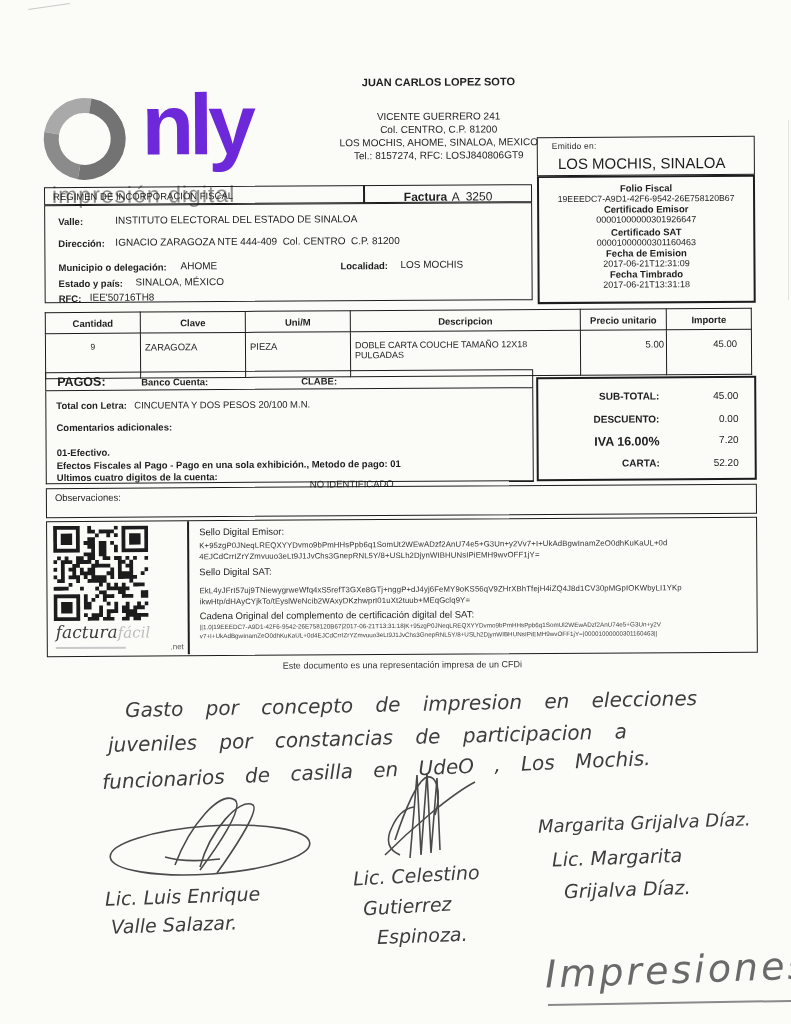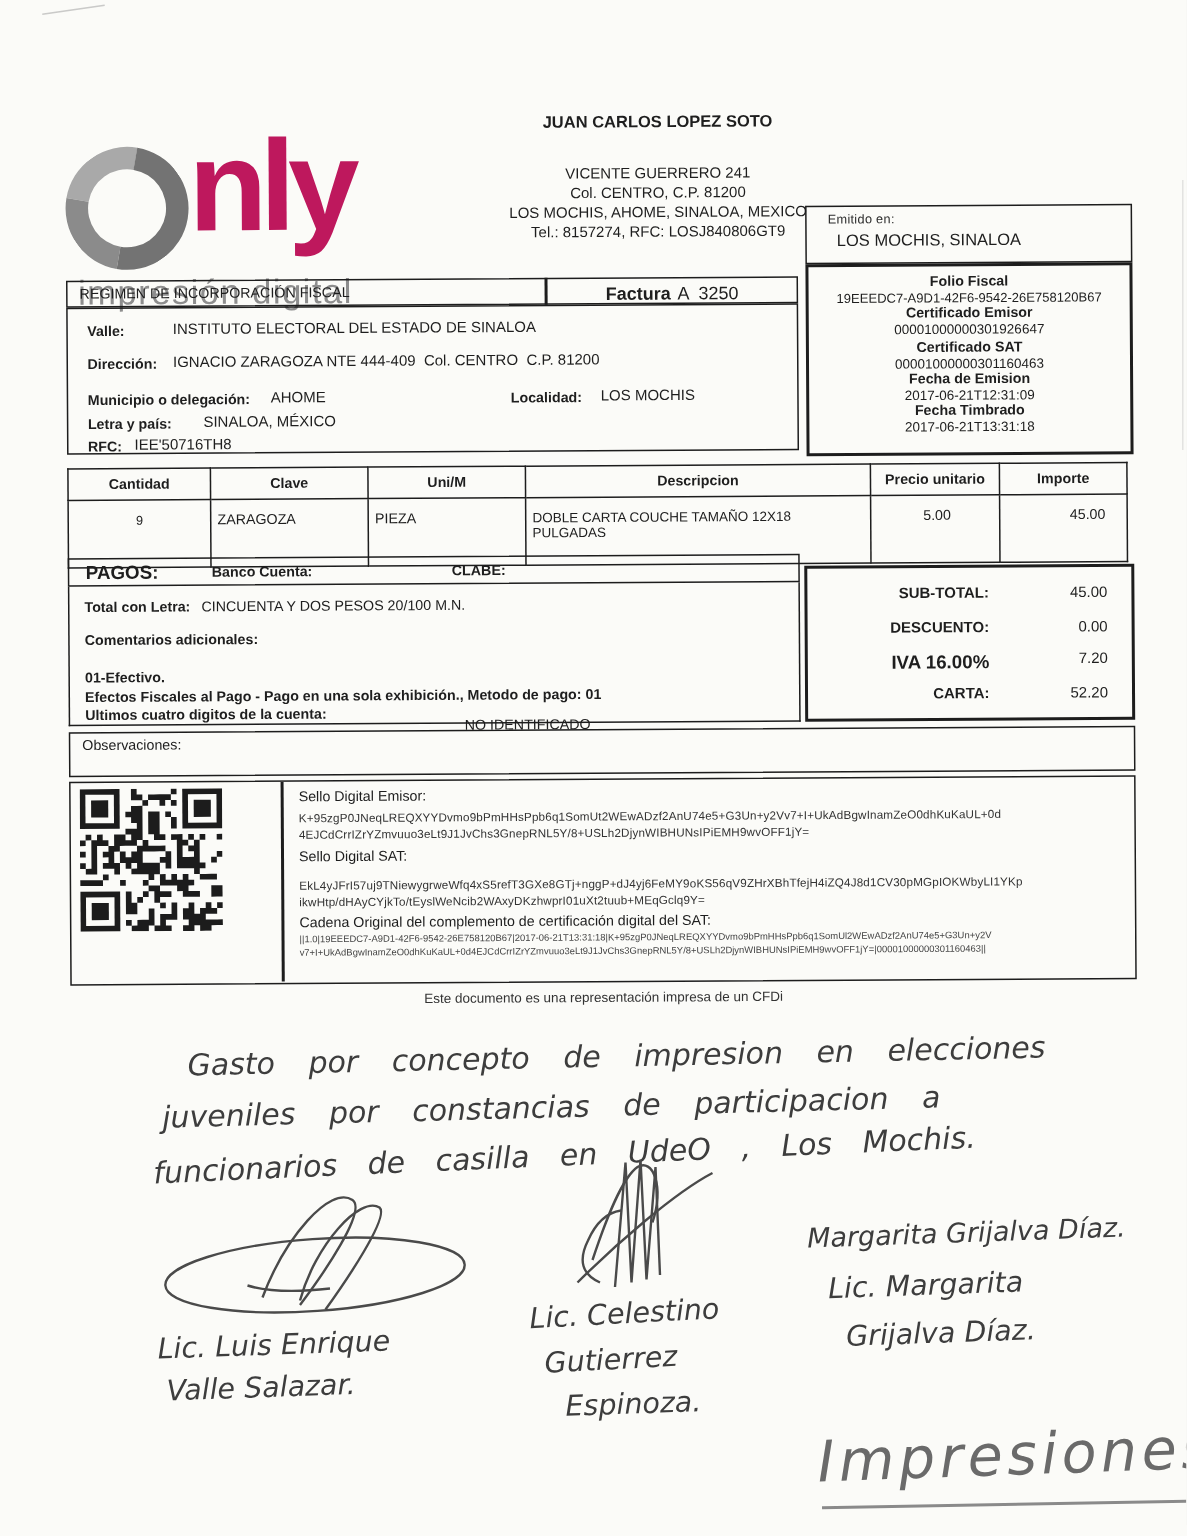--- a/index.html
+++ b/index.html
@@ -32,36 +32,36 @@
 <div class="page">
 
   <div class="artifact" style="left:28px;top:6px;width:42px;height:1px;transform:rotate(-8deg);opacity:.5;"></div>
   <div class="artifact" style="right:2px;top:120px;width:1px;height:180px;opacity:.25;"></div>
 
   <div class="doc">
 
     <div class="abs" style="left:45px;top:88px;width:220px;">
       <div style="display:flex;align-items:flex-start;">
         <div class="logo-ring" style="margin-top:8px;"></div>
-        <div style="font-size:86px;font-weight:bold;color:#be185d;line-height:70px;letter-spacing:-5px;margin-left:0;">nly</div>
+        <div style="font-size:86px;font-weight:bold;color:#6d28d9;line-height:70px;letter-spacing:-5px;margin-left:16px;">nly</div>
       </div>
       <div style="font-size:23px;color:#8e8e8e;letter-spacing:1px;margin-top:2px;margin-left:8px;">impresión digital</div>
     </div>
 
     <div class="abs c" style="left:300px;top:76px;width:280px;">
       <div class="b" style="font-size:11px;margin-bottom:22px;">JUAN CARLOS LOPEZ SOTO</div>
       <div style="font-size:10px;line-height:13px;">VICENTE GUERRERO 241</div>
       <div style="font-size:10px;line-height:13px;">Col. CENTRO, C.P. 81200</div>
       <div style="font-size:10px;line-height:13px;">LOS MOCHIS, AHOME, SINALOA, MEXICO</div>
       <div style="font-size:10px;line-height:13px;">Tel.: 8157274, RFC: LOSJ840806GT9</div>
     </div>
 
     <div class="box" style="left:538px;top:138px;width:218px;height:39px;">
       <div class="xs" style="position:absolute;left:14px;top:3px;font-size:8.5px;">Emitido en:</div>
-      <div style="position:absolute;left:6px;top:17px;font-size:11px;padding-left:14px;">LOS MOCHIS, SINALOA</div>
+      <div style="position:absolute;left:6px;top:17px;font-size:15px;padding-left:14px;">LOS MOCHIS, SINALOA</div>
     </div>
 
     <div class="box c" style="left:538px;top:177px;width:218px;height:128px;border-width:2px;font-size:9px;">
       <div class="b" style="margin-top:5px;font-size:9.5px;">Folio Fiscal</div>
       <div style="font-size:8.7px;">19EEEDC7-A9D1-42F6-9542-26E758120B67</div>
       <div class="b" style="font-size:9.5px;">Certificado Emisor</div>
       <div>00001000000301926647</div>
       <div class="b" style="font-size:9.5px;margin-top:2px;">Certificado SAT</div>
       <div>00001000000301160463</div>
       <div class="b" style="font-size:9.5px;">Fecha de Emision</div>
@@ -81,21 +81,21 @@
 
     <div class="box" style="left:45px;top:203px;width:488px;height:98px;">
       <span class="abs b sm" style="left:13px;top:10px;">Valle:</span>
       <span class="abs" style="left:70px;top:9px;font-size:10px;">INSTITUTO ELECTORAL DEL ESTADO DE SINALOA</span>
       <span class="abs b sm" style="left:13px;top:32px;">Dirección:</span>
       <span class="abs val" style="left:70px;top:31px;font-size:10px;">IGNACIO ZARAGOZA NTE 444-409  Col. CENTRO  C.P. 81200</span>
       <span class="abs b sm" style="left:13px;top:56px;">Municipio o delegación:</span>
       <span class="abs" style="left:135px;top:55px;font-size:10px;">AHOME</span>
       <span class="abs b sm" style="left:295px;top:56px;">Localidad:</span>
       <span class="abs" style="left:355px;top:55px;font-size:10px;">LOS MOCHIS</span>
-      <span class="abs b sm" style="left:13px;top:72px;">Letra y país:</span>
+      <span class="abs b sm" style="left:13px;top:72px;">Estado y país:</span>
       <span class="abs" style="left:90px;top:71px;font-size:10px;">SINALOA, MÉXICO</span>
       <span class="abs b sm" style="left:13px;top:87px;">RFC:</span>
       <span class="abs" style="left:44px;top:86px;font-size:10px;text-align:center;">IEE'50716TH8</span>
     </div>
 
     <table class="items abs" style="left:45px;top:310px;">
       <colgroup>
         <col style="width:95px">
           <col style="width:105px">
           <col style="width:105px">
@@ -112,21 +112,21 @@
           <th>Precio unitario</th>
           <th>Importe</th>
         </tr>
       </thead>
       <tbody>
         <tr>
           <td class="c" style="font-size:8.5px;">9</td>
           <td>ZARAGOZA</td>
           <td>PIEZA</td>
           <td style="font-size:9px;">DOBLE CARTA COUCHE TAMAÑO 12X18 PULGADAS</td>
-          <td style="text-align:right;padding-right:32px;">5.00</td>
+          <td style="text-align:right;padding-right:2px;">5.00</td>
           <td style="text-align:right;padding-right:14px;">45.00</td>
         </tr>
       </tbody>
     </table>
 
     <div class="box" style="left:45px;top:370px;width:488px;height:19px;">
       <span class="abs b" style="left:11px;top:2px;font-size:12.5px;">PAGOS:</span>
       <span class="abs b sm" style="left:95px;top:4px;">Banco Cuenta:</span>
       <span class="abs b sm" style="left:255px;top:4px;">CLABE:</span>
     </div>
@@ -175,20 +175,27 @@
             <rect x="72" y="0" width="28" height="28" fill="#1c1c1c"></rect>
             <rect x="76" y="4" width="20" height="20" fill="#fbfbf8"></rect>
             <rect x="80" y="8" width="12" height="12" fill="#1c1c1c"></rect>
             <rect x="0" y="72" width="28" height="28" fill="#1c1c1c"></rect>
             <rect x="4" y="76" width="20" height="20" fill="#fbfbf8"></rect>
             <rect x="8" y="80" width="12" height="12" fill="#1c1c1c"></rect>
             <path d="M36,0h4v4h-4zM64,0h4v4h-4zM36,4h4v4h-4zM40,4h4v4h-4zM48,4h4v4h-4zM52,4h4v4h-4zM56,4h4v4h-4zM60,4h4v4h-4zM44,8h4v4h-4zM56,8h4v4h-4zM64,8h4v4h-4zM36,12h4v4h-4zM40,12h4v4h-4zM32,16h4v4h-4zM36,16h4v4h-4zM40,16h4v4h-4zM48,16h4v4h-4zM52,16h4v4h-4zM60,16h4v4h-4zM36,20h4v4h-4zM40,20h4v4h-4zM48,20h4v4h-4zM52,20h4v4h-4zM64,20h4v4h-4zM40,24h4v4h-4zM48,24h4v4h-4zM52,24h4v4h-4zM64,24h4v4h-4zM32,28h4v4h-4zM36,28h4v4h-4zM40,28h4v4h-4zM48,28h4v4h-4zM52,28h4v4h-4zM4,32h4v4h-4zM12,32h4v4h-4zM24,32h4v4h-4zM28,32h4v4h-4zM36,32h4v4h-4zM40,32h4v4h-4zM52,32h4v4h-4zM56,32h4v4h-4zM64,32h4v4h-4zM68,32h4v4h-4zM76,32h4v4h-4zM84,32h4v4h-4zM96,32h4v4h-4zM0,36h4v4h-4zM8,36h4v4h-4zM12,36h4v4h-4zM16,36h4v4h-4zM24,36h4v4h-4zM28,36h4v4h-4zM32,36h4v4h-4zM36,36h4v4h-4zM44,36h4v4h-4zM68,36h4v4h-4zM72,36h4v4h-4zM80,36h4v4h-4zM8,40h4v4h-4zM20,40h4v4h-4zM24,40h4v4h-4zM40,40h4v4h-4zM44,40h4v4h-4zM48,40h4v4h-4zM52,40h4v4h-4zM56,40h4v4h-4zM68,40h4v4h-4zM76,40h4v4h-4zM80,40h4v4h-4zM0,44h4v4h-4zM8,44h4v4h-4zM16,44h4v4h-4zM20,44h4v4h-4zM28,44h4v4h-4zM36,44h4v4h-4zM40,44h4v4h-4zM60,44h4v4h-4zM68,44h4v4h-4zM80,44h4v4h-4zM96,44h4v4h-4zM8,48h4v4h-4zM20,48h4v4h-4zM28,48h4v4h-4zM32,48h4v4h-4zM36,48h4v4h-4zM40,48h4v4h-4zM56,48h4v4h-4zM60,48h4v4h-4zM68,48h4v4h-4zM72,48h4v4h-4zM76,48h4v4h-4zM80,48h4v4h-4zM92,48h4v4h-4zM0,52h4v4h-4zM8,52h4v4h-4zM16,52h4v4h-4zM20,52h4v4h-4zM24,52h4v4h-4zM32,52h4v4h-4zM40,52h4v4h-4zM44,52h4v4h-4zM48,52h4v4h-4zM52,52h4v4h-4zM60,52h4v4h-4zM68,52h4v4h-4zM72,52h4v4h-4zM76,52h4v4h-4zM80,52h4v4h-4zM84,52h4v4h-4zM4,56h4v4h-4zM8,56h4v4h-4zM24,56h4v4h-4zM36,56h4v4h-4zM40,56h4v4h-4zM44,56h4v4h-4zM48,56h4v4h-4zM52,56h4v4h-4zM80,56h4v4h-4zM16,60h4v4h-4zM48,60h4v4h-4zM56,60h4v4h-4zM64,60h4v4h-4zM72,60h4v4h-4zM84,60h4v4h-4zM88,60h4v4h-4zM92,60h4v4h-4zM0,64h4v4h-4zM4,64h4v4h-4zM8,64h4v4h-4zM12,64h4v4h-4zM28,64h4v4h-4zM44,64h4v4h-4zM56,64h4v4h-4zM60,64h4v4h-4zM64,64h4v4h-4zM68,64h4v4h-4zM72,64h4v4h-4zM76,64h4v4h-4zM48,68h4v4h-4zM52,68h4v4h-4zM68,68h4v4h-4zM72,68h4v4h-4zM92,68h4v4h-4zM96,68h4v4h-4zM32,72h4v4h-4zM44,72h4v4h-4zM52,72h4v4h-4zM56,72h4v4h-4zM60,72h4v4h-4zM72,72h4v4h-4zM76,72h4v4h-4zM80,72h4v4h-4zM92,72h4v4h-4zM96,72h4v4h-4zM32,76h4v4h-4zM40,76h4v4h-4zM52,76h4v4h-4zM32,80h4v4h-4zM36,80h4v4h-4zM56,80h4v4h-4zM64,80h4v4h-4zM76,80h4v4h-4zM88,80h4v4h-4zM96,80h4v4h-4zM32,84h4v4h-4zM36,84h4v4h-4zM48,84h4v4h-4zM64,84h4v4h-4zM72,84h4v4h-4zM76,84h4v4h-4zM84,84h4v4h-4zM88,84h4v4h-4zM92,84h4v4h-4zM48,88h4v4h-4zM56,88h4v4h-4zM60,88h4v4h-4zM64,88h4v4h-4zM72,88h4v4h-4zM76,88h4v4h-4zM80,88h4v4h-4zM84,88h4v4h-4zM32,92h4v4h-4zM40,92h4v4h-4zM44,92h4v4h-4zM48,92h4v4h-4zM56,92h4v4h-4zM76,92h4v4h-4zM80,92h4v4h-4zM84,92h4v4h-4zM88,92h4v4h-4zM92,92h4v4h-4zM96,92h4v4h-4zM36,96h4v4h-4zM40,96h4v4h-4zM44,96h4v4h-4zM52,96h4v4h-4zM56,96h4v4h-4zM60,96h4v4h-4zM72,96h4v4h-4zM76,96h4v4h-4zM84,96h4v4h-4zM88,96h4v4h-4z" fill="#1c1c1c"></path>
           </svg>
       </div>
 
+      <div class="abs" style="left:8px;top:100px;width:128px;">
+        <span style="font-family:'DejaVu Serif',serif;font-style:italic;font-size:17px;color:#3c3c3c;">factura</span><span style="font-family:'DejaVu Serif',serif;font-style:italic;font-size:15px;color:#bdbdbd;">fácil</span>
+        <div style="display:flex;justify-content:space-between;align-items:center;margin-top:1px;">
+          <div style="width:70px;height:2px;background:#c9c9c9;"></div>
+          <span style="font-size:8px;color:#555;">.net</span>
+        </div>
+      </div>
 
       <div class="abs" style="left:152px;top:5px;width:545px;">
         <div style="font-size:9.5px;margin-bottom:3px;">Sello Digital Emisor:</div>
         <div class="seal">K+95zgP0JNeqLREQXYYDvmo9bPmHHsPpb6q1SomUt2WEwADzf2AnU74e5+G3Un+y2Vv7+I+UkAdBgwInamZeO0dhKuKaUL+0d</div>
         <div class="seal">4EJCdCrrIZrYZmvuuo3eLt9J1JvChs3GnepRNL5Y/8+USLh2DjynWIBHUNsIPiEMH9wvOFF1jY=</div>
         <div style="font-size:9.5px;margin:4px 0 8px 0;">Sello Digital SAT:</div>
         <div class="seal">EkL4yJFrI57uj9TNiewygrweWfq4xS5refT3GXe8GTj+nggP+dJ4yj6FeMY9oKS56qV9ZHrXBhTfejH4iZQ4J8d1CV30pMGpIOKWbyLI1YKp</div>
         <div class="seal">ikwHtp/dHAyCYjkTo/tEyslWeNcib2WAxyDKzhwprI01uXt2tuub+MEqGclq9Y=</div>
         <div style="font-size:9.5px;margin:3px 0 2px 0;">Cadena Original del complemento de certificación digital del SAT:</div>
         <div class="cad">||1.0|19EEEDC7-A9D1-42F6-9542-26E758120B67|2017-06-21T13:31:18|K+95zgP0JNeqLREQXYYDvmo9bPmHHsPpb6q1SomUl2WEwADzf2AnU74e5+G3Un+y2V</div>

